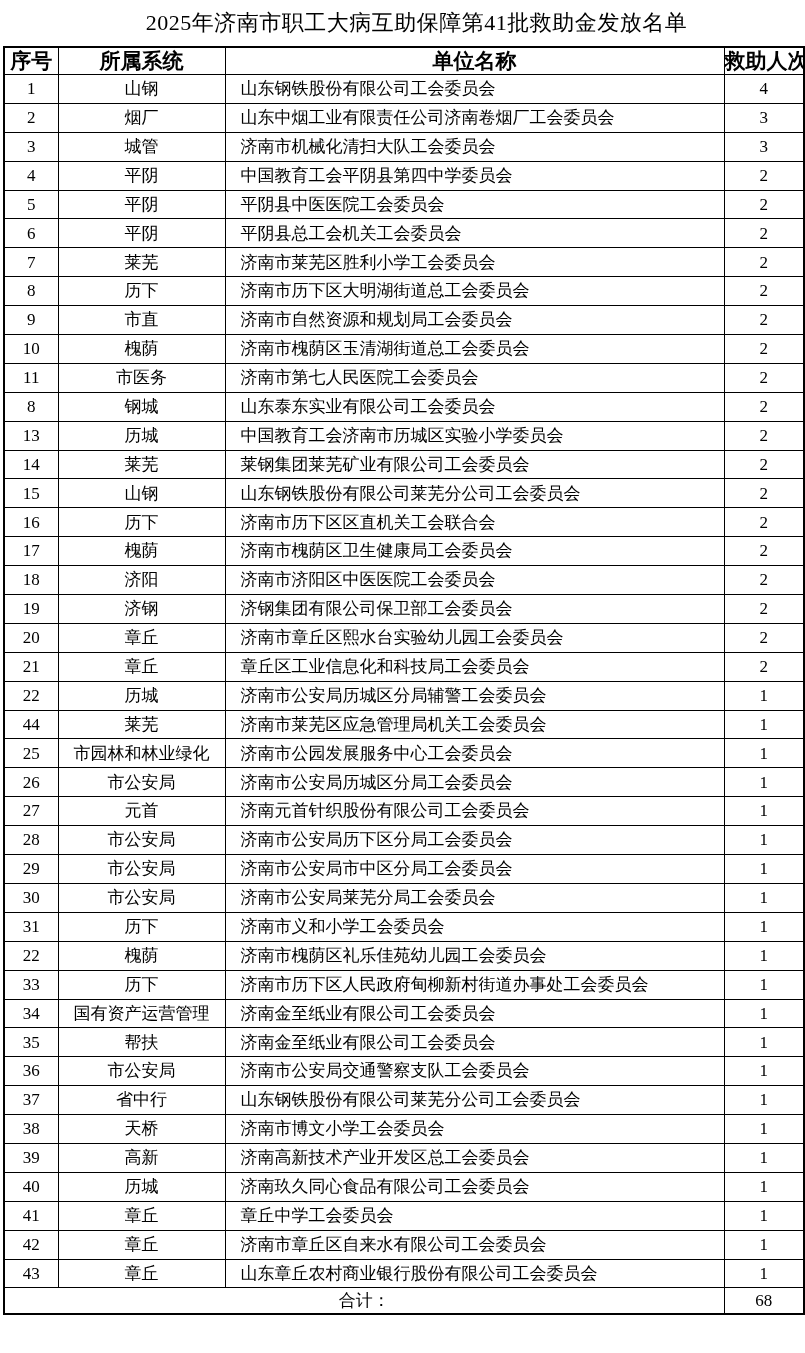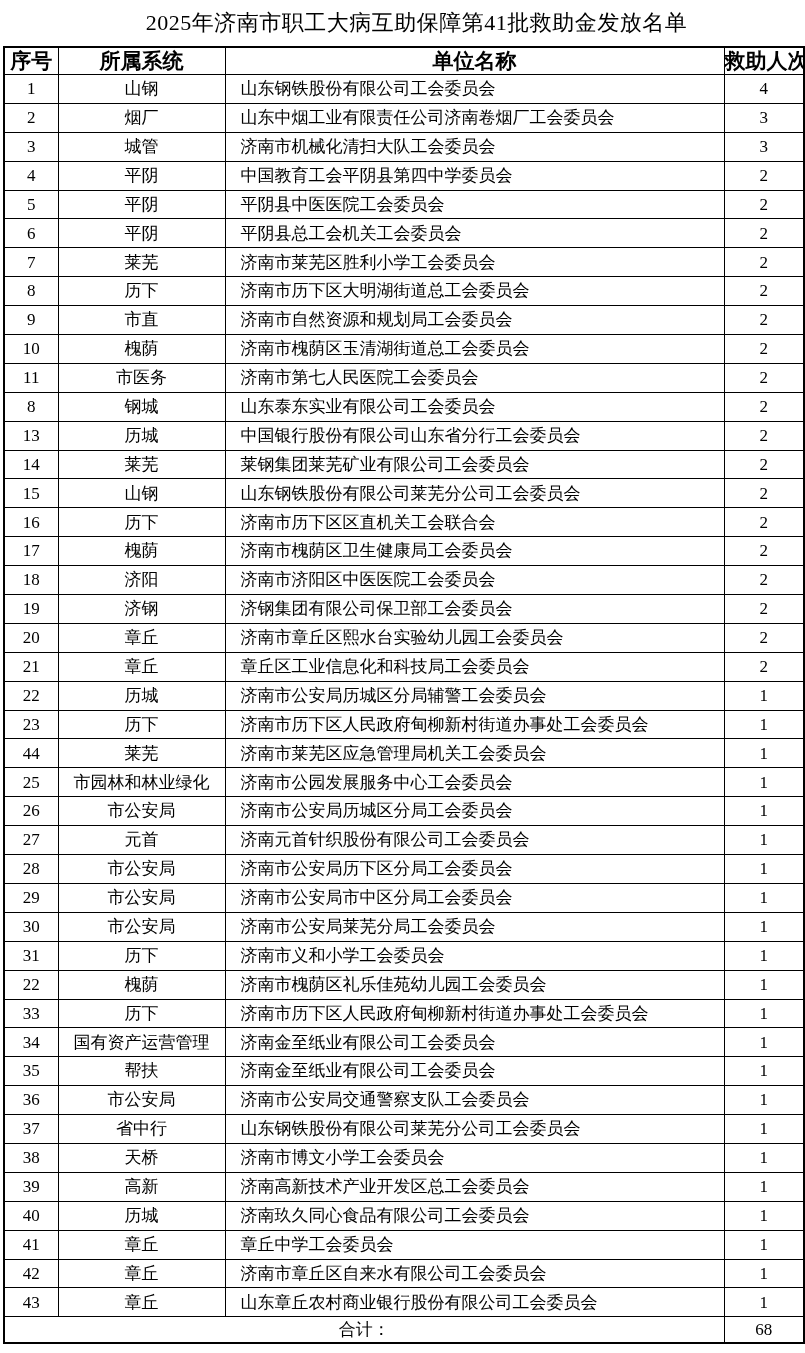--- a/index.html
+++ b/index.html
@@ -153,21 +153,21 @@
         </tr>
         <tr>
           <td>8</td>
           <td>钢城</td>
           <td class="left">山东泰东实业有限公司工会委员会</td>
           <td>2</td>
         </tr>
         <tr>
           <td>13</td>
           <td>历城</td>
-          <td class="left">中国银行股份有限公司山东省分行工会委员会</td>
+          <td class="left">中国教育工会济南市历城区实验小学委员会</td>
           <td>2</td>
         </tr>
         <tr>
           <td>14</td>
           <td>莱芜</td>
           <td class="left">莱钢集团莱芜矿业有限公司工会委员会</td>
           <td>2</td>
         </tr>
         <tr>
           <td>15</td>
@@ -208,26 +208,20 @@
         <tr>
           <td>21</td>
           <td>章丘</td>
           <td class="left">章丘区工业信息化和科技局工会委员会</td>
           <td>2</td>
         </tr>
         <tr>
           <td>22</td>
           <td>历城</td>
           <td class="left">济南市公安局历城区分局辅警工会委员会</td>
-          <td>1</td>
-        </tr>
-        <tr>
-          <td>23</td>
-          <td>历下</td>
-          <td class="left">济南市历下区人民政府甸柳新村街道办事处工会委员会</td>
           <td>1</td>
         </tr>
         <tr>
           <td>44</td>
           <td>莱芜</td>
           <td class="left">济南市莱芜区应急管理局机关工会委员会</td>
           <td>1</td>
         </tr>
         <tr>
           <td>25</td>

